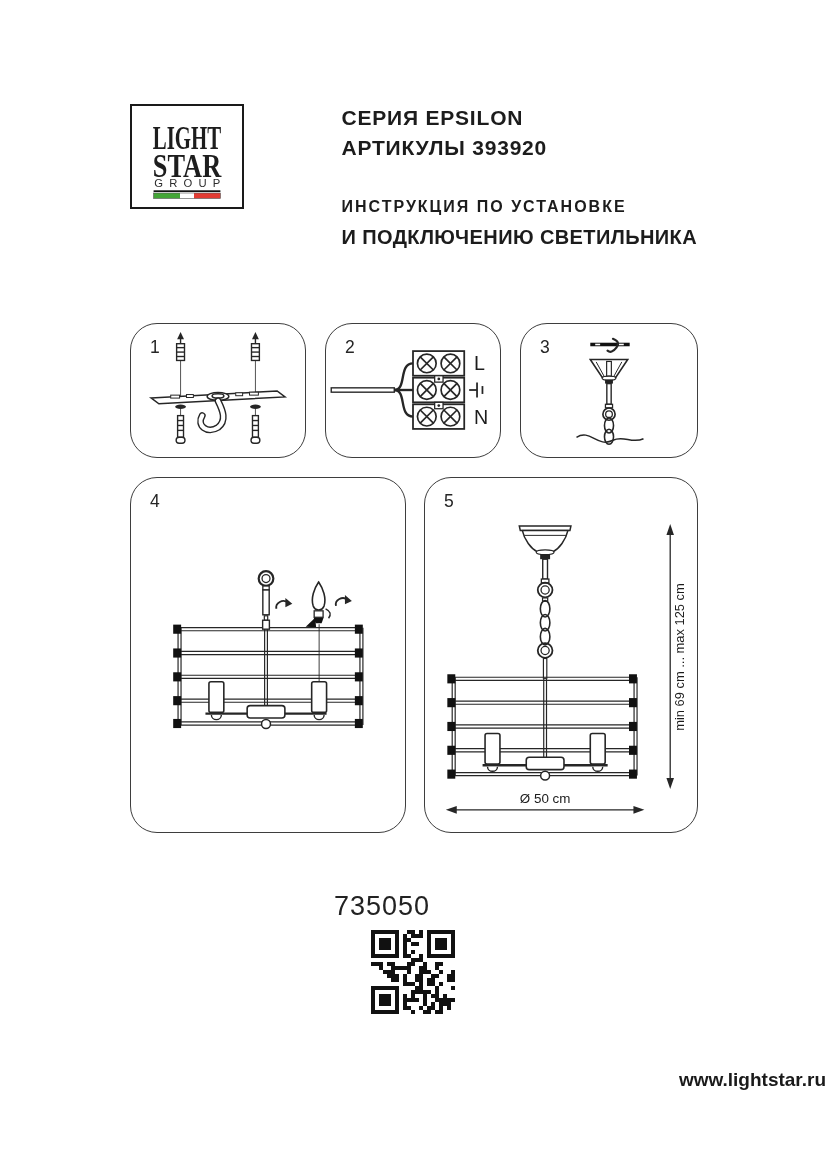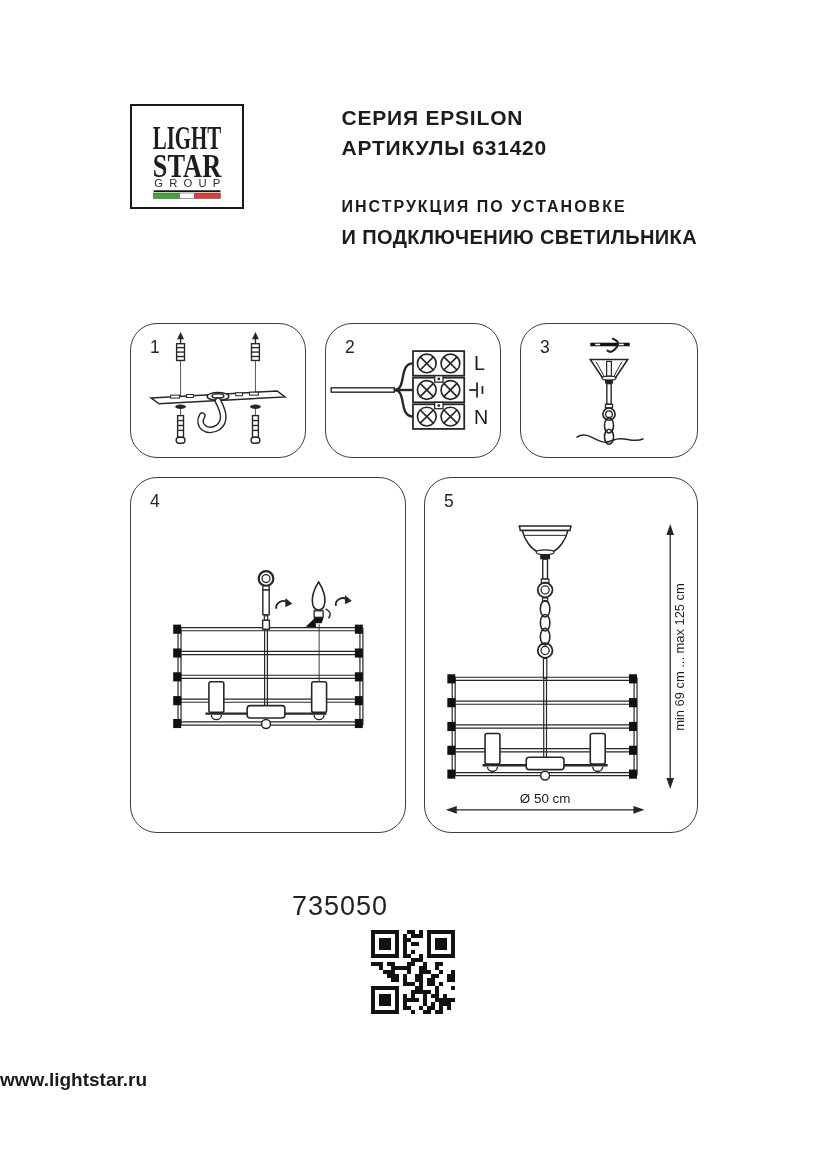--- a/index.html
+++ b/index.html
@@ -18,24 +18,24 @@
   .step{position:absolute;border:1.6px solid #3e3e3e;border-radius:27px;box-sizing:border-box;background:#fff;}
   .step svg.fig{position:absolute;left:0;top:0;width:100%;height:100%;}
   .num{position:absolute;left:19px;top:13px;font-size:17.5px;color:#262626;z-index:2;}
   #step1{left:130px;top:323px;width:176px;height:135px;}
   #step2{left:325px;top:323px;width:176px;height:135px;}
   #step3{left:520px;top:323px;width:178px;height:135px;}
   #step4{left:130px;top:477px;width:276px;height:356px;}
   #step5{left:424px;top:477px;width:274px;height:356px;}
   
   .article{position:absolute;left:0;width:680px;top:891px;text-align:center;
-           font-size:27px;letter-spacing:1px;color:#222;}
+           font-size:27px;letter-spacing:1px;color:#222;padding-left:42px;}
   .qr{position:absolute;left:371px;top:930px;width:84px;height:84px;}
   .qr svg{width:100%;height:100%;}
-  .site{position:absolute;left:0;width:826px;top:1069px;text-align:left;
+  .site{position:absolute;left:0;width:826px;top:1069px;text-align:right;
         font-size:19px;font-weight:bold;color:#1a1a1a;}
 </style>
 </head>
 <body>
 
 <div class="page">
 
   <div class="logo">
     <svg viewBox="0 0 114 130">
       <text x="57" y="55" text-anchor="middle" font-family="Liberation Serif, serif" font-weight="bold" font-size="44" fill="#1d1d1d" textLength="88" lengthAdjust="spacingAndGlyphs">LIGHT</text>
@@ -44,21 +44,21 @@
       <rect x="14" y="108.5" width="86" height="2.2" fill="#111"></rect>
       <rect x="14" y="112" width="34" height="7" fill="#43a536"></rect>
       <rect x="48" y="112" width="18" height="7" fill="#ffffff"></rect>
       <rect x="66" y="112" width="34" height="7" fill="#e23b33"></rect>
       <rect x="14" y="112" width="86" height="7" fill="none" stroke="#555" stroke-width="0.8"></rect>
     </svg>
   </div>
 
   <div class="header">
     <div class="h-series">СЕРИЯ EPSILON</div>
-    <div class="h-series">АРТИКУЛЫ 631420</div>
+    <div class="h-series">АРТИКУЛЫ 393920</div>
     <div class="h-instr1">ИНСТРУКЦИЯ ПО УСТАНОВКЕ</div>
     <div class="h-instr2">И ПОДКЛЮЧЕНИЮ СВЕТИЛЬНИКА</div>
   </div>
 
   <div class="step" id="step1">
     <span class="num">1</span>
     <svg class="fig" viewBox="0 0 176 135">
       <defs>
         <g id="f1t" stroke="#262626" fill="none" stroke-width="1.4">
           <polygon points="0,8 -3.5,15.5 3.5,15.5" fill="#262626" stroke="none"></polygon>

